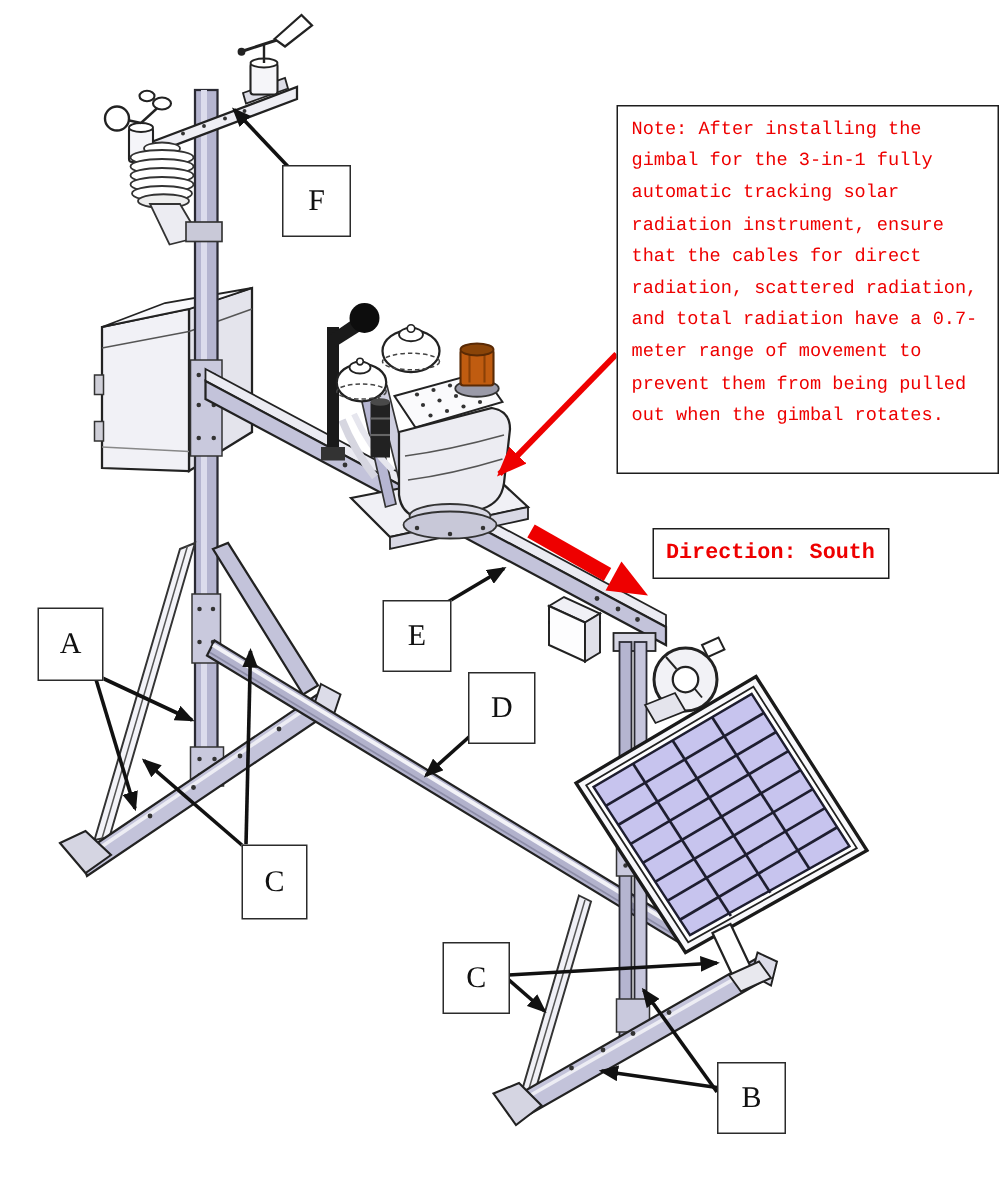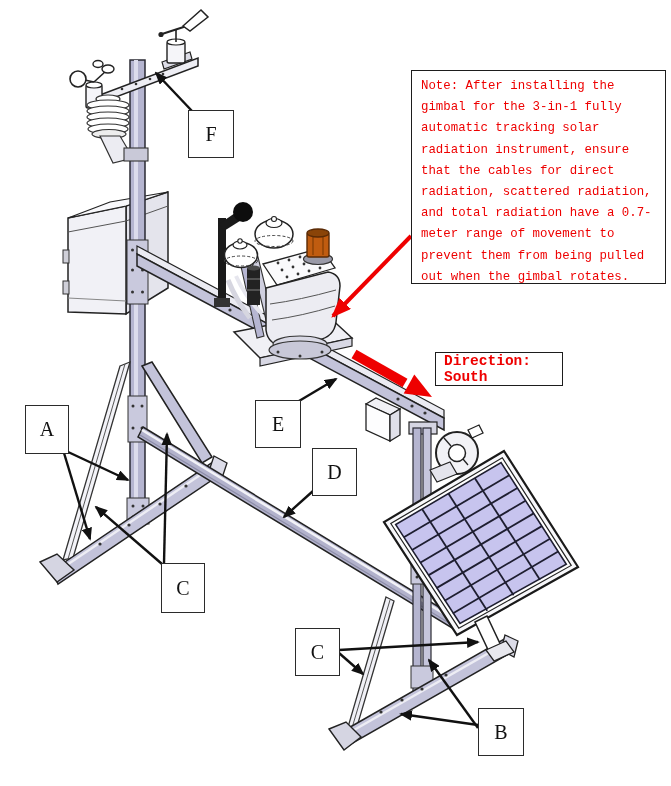--- a/index.html
+++ b/index.html
@@ -2,26 +2,26 @@
 <html><head>
 <meta charset="utf-8">
 <style>
   html,body{margin:0;padding:0;background:#fff;}
   #stage{position:relative;width:671px;height:786px;background:#ffffff;overflow:hidden;
          font-family:"Liberation Serif",serif;}
   #stage svg{position:absolute;left:0;top:0;}
   .label-box{position:absolute;background:#fff;border:1.5px solid #2b2b2b;
              display:flex;align-items:center;justify-content:center;
              font-family:"Liberation Serif",serif;font-size:20px;color:#111;}
-  .note-box{position:absolute;left:411px;top:70px;width:255px;height:214px;
+  .note-box{position:absolute;left:411px;top:70px;width:255px;height:246px;
             background:#fff;border:1.6px solid #1d1d1d;box-sizing:border-box;
             padding:5px 6px 4px 9px;
             font-family:"Liberation Mono",monospace;font-size:12.4px;line-height:21.2px;
             color:#ee0000;white-space:pre-line;}
-  .direction-box{position:absolute;left:435px;top:352px;width:128px;height:34px;
+  .direction-box{position:absolute;left:435px;top:352px;width:158px;height:34px;
             background:#fff;border:1.5px solid #1d1d1d;box-sizing:border-box;
             display:flex;align-items:center;padding-left:8px;
             font-family:"Liberation Mono",monospace;font-size:14.5px;font-weight:bold;
             color:#ee0000;}
 </style>
 </head>
 <body>
 
 <div id="stage">
 

